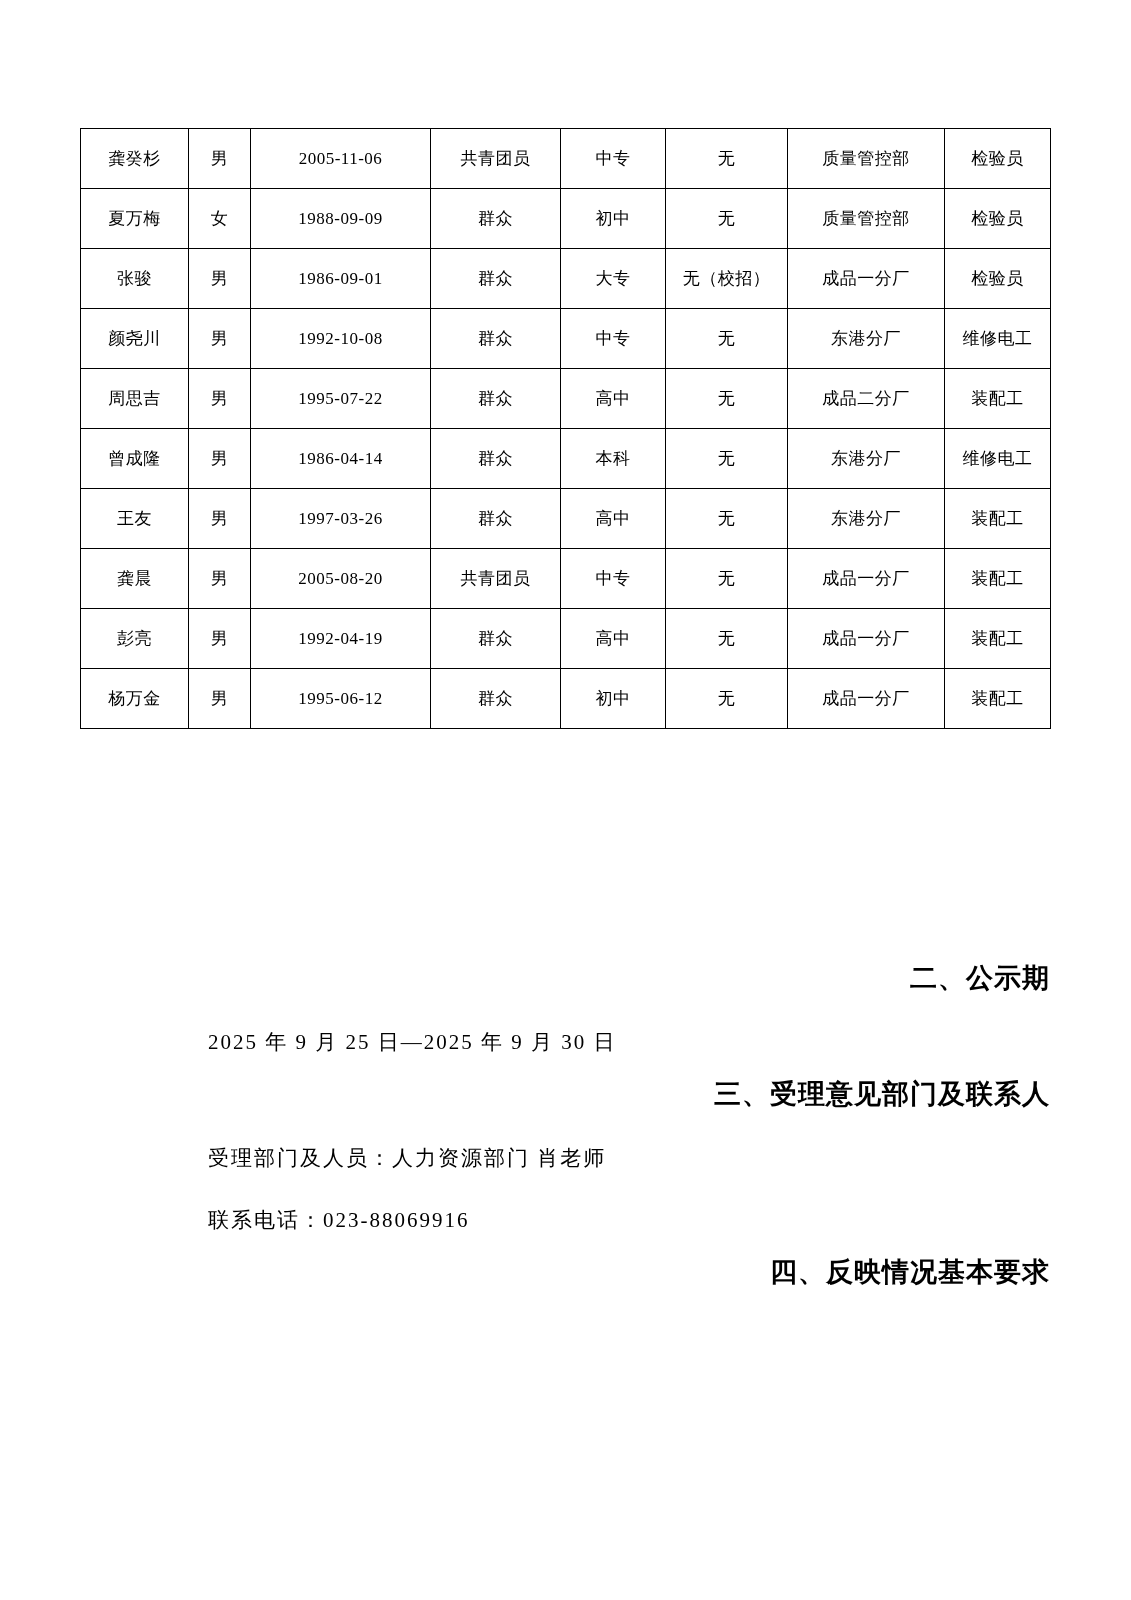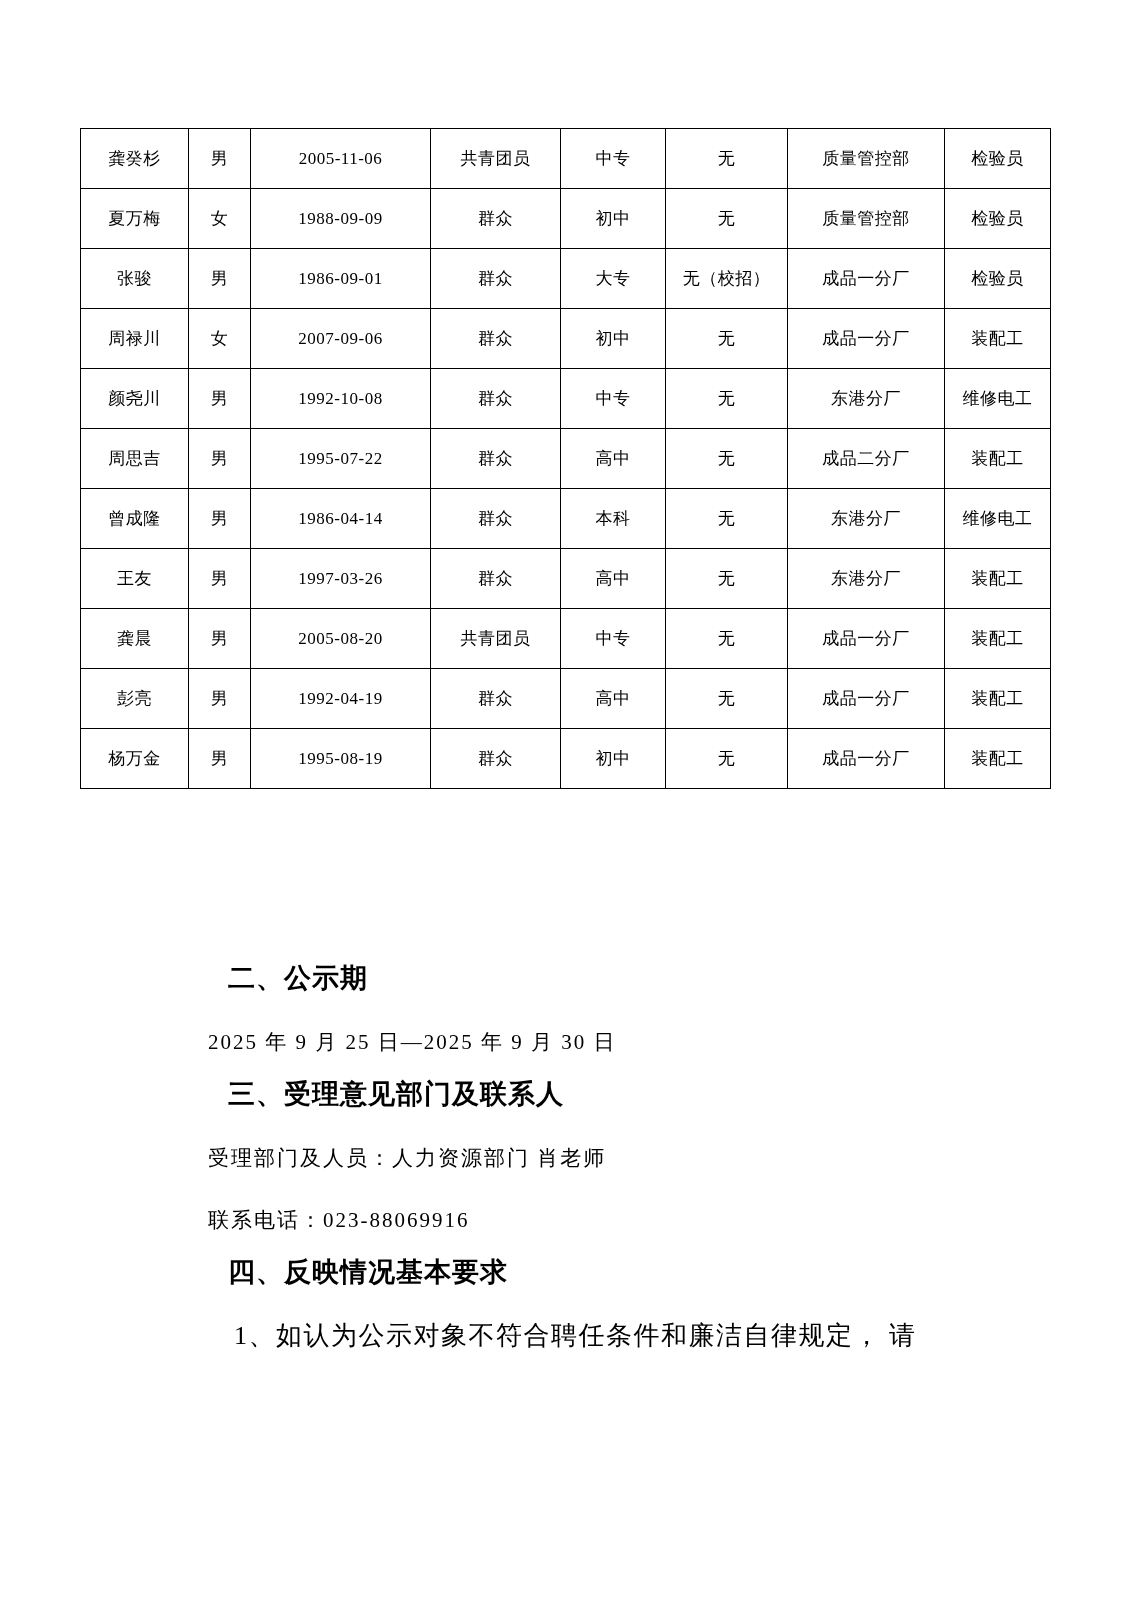--- a/index.html
+++ b/index.html
@@ -62,20 +62,21 @@
     top: 960px;
     width: 970px;
   }
   .heading {
     font-size: 27px;
     font-weight: bold;
     font-family: "Liberation Sans", "DejaVu Sans", sans-serif;
     letter-spacing: 1px;
     margin: 0 0 18px 0;
     padding-left: 148px;
+    text-align: right;
   }
   .para {
     font-size: 21px;
     line-height: 56px;
     letter-spacing: 2px;
     margin: 0 0 6px 0;
     padding-left: 128px;
   }
   .para.noindent {
     padding-left: 128px;
@@ -136,30 +137,20 @@
           <td class="cn">张骏</td>
           <td class="cn">男</td>
           <td>1986-09-01</td>
           <td class="cn">群众</td>
           <td class="cn">大专</td>
           <td class="cn">无（校招）</td>
           <td class="cn">成品一分厂</td>
           <td class="cn">检验员</td>
         </tr>
         <tr>
-          <td class="cn">周禄川</td>
-          <td class="cn">女</td>
-          <td>2007-09-06</td>
-          <td class="cn">群众</td>
-          <td class="cn">初中</td>
-          <td class="cn">无</td>
-          <td class="cn">成品一分厂</td>
-          <td class="cn">装配工</td>
-        </tr>
-        <tr>
           <td class="cn">颜尧川</td>
           <td class="cn">男</td>
           <td>1992-10-08</td>
           <td class="cn">群众</td>
           <td class="cn">中专</td>
           <td class="cn">无</td>
           <td class="cn">东港分厂</td>
           <td class="cn">维修电工</td>
         </tr>
         <tr>
@@ -208,21 +199,21 @@
           <td>1992-04-19</td>
           <td class="cn">群众</td>
           <td class="cn">高中</td>
           <td class="cn">无</td>
           <td class="cn">成品一分厂</td>
           <td class="cn">装配工</td>
         </tr>
         <tr>
           <td class="cn">杨万金</td>
           <td class="cn">男</td>
-          <td>1995-08-19</td>
+          <td>1995-06-12</td>
           <td class="cn">群众</td>
           <td class="cn">初中</td>
           <td class="cn">无</td>
           <td class="cn">成品一分厂</td>
           <td class="cn">装配工</td>
         </tr>
       </tbody>
     </table>
   </div>
 
@@ -234,17 +225,16 @@
 
     <div class="heading">三、受理意见部门及联系人</div>
 
     <div class="para noindent">受理部门及人员：人力资源部门    肖老师</div>
 
     <div class="para noindent">联系电话：023-88069916</div>
 
     <div class="heading">四、反映情况基本要求</div>
 
     <div class="para-block">
-      <span class="first-line">1、如认为公示对象不符合聘任条件和廉洁自律规定， 请</span>
     </div>
 
   </div>
 </div>
 
 </body></html>

